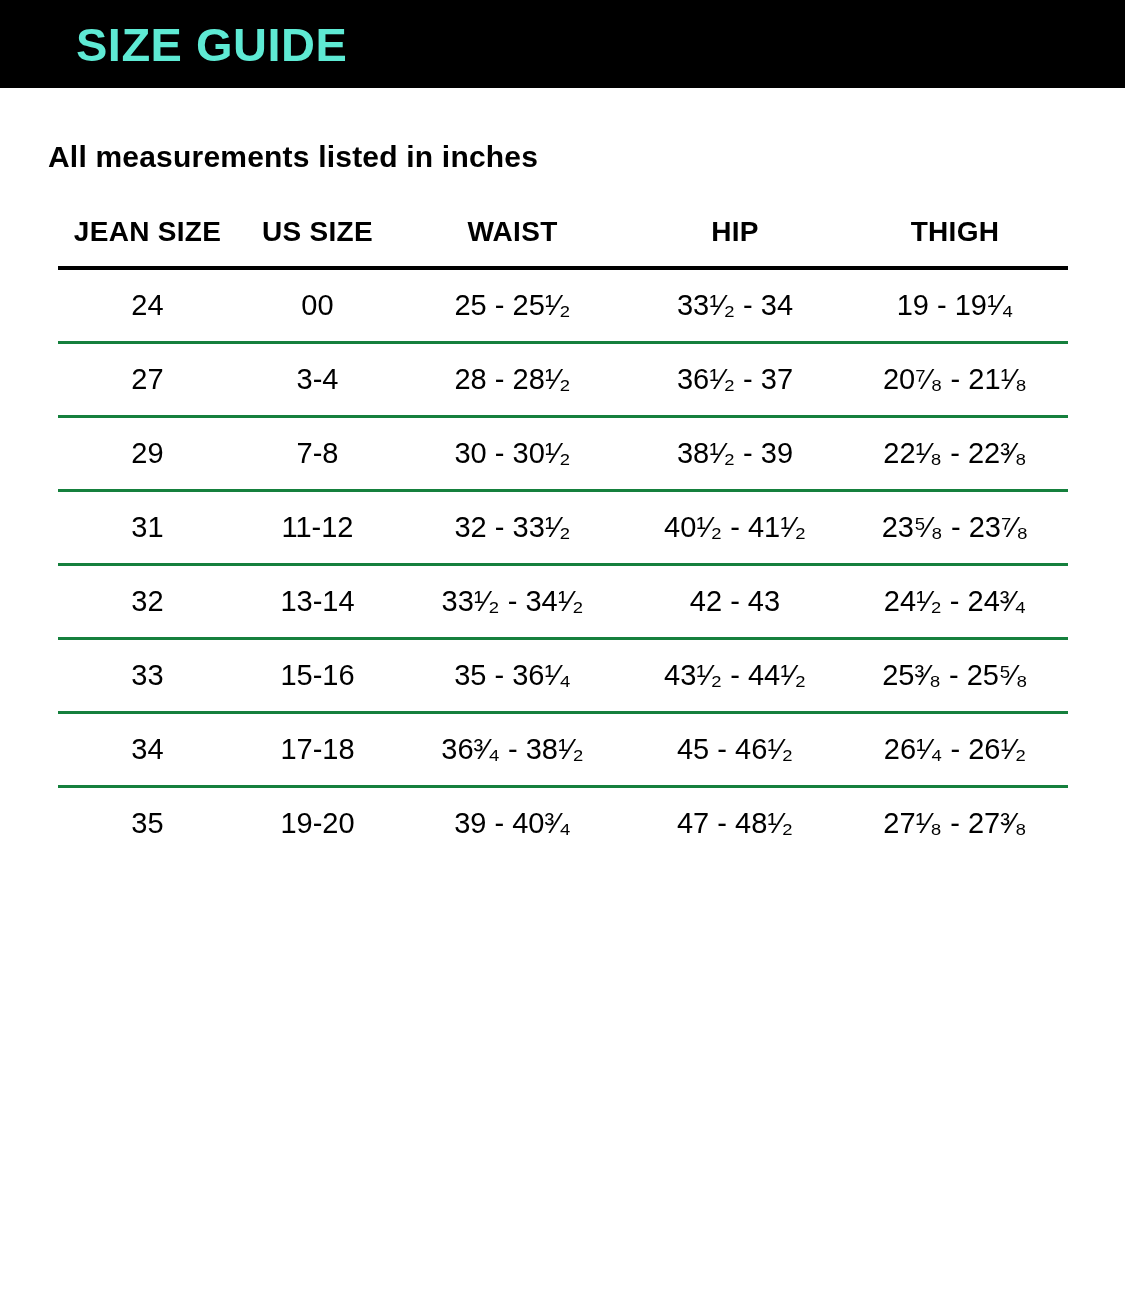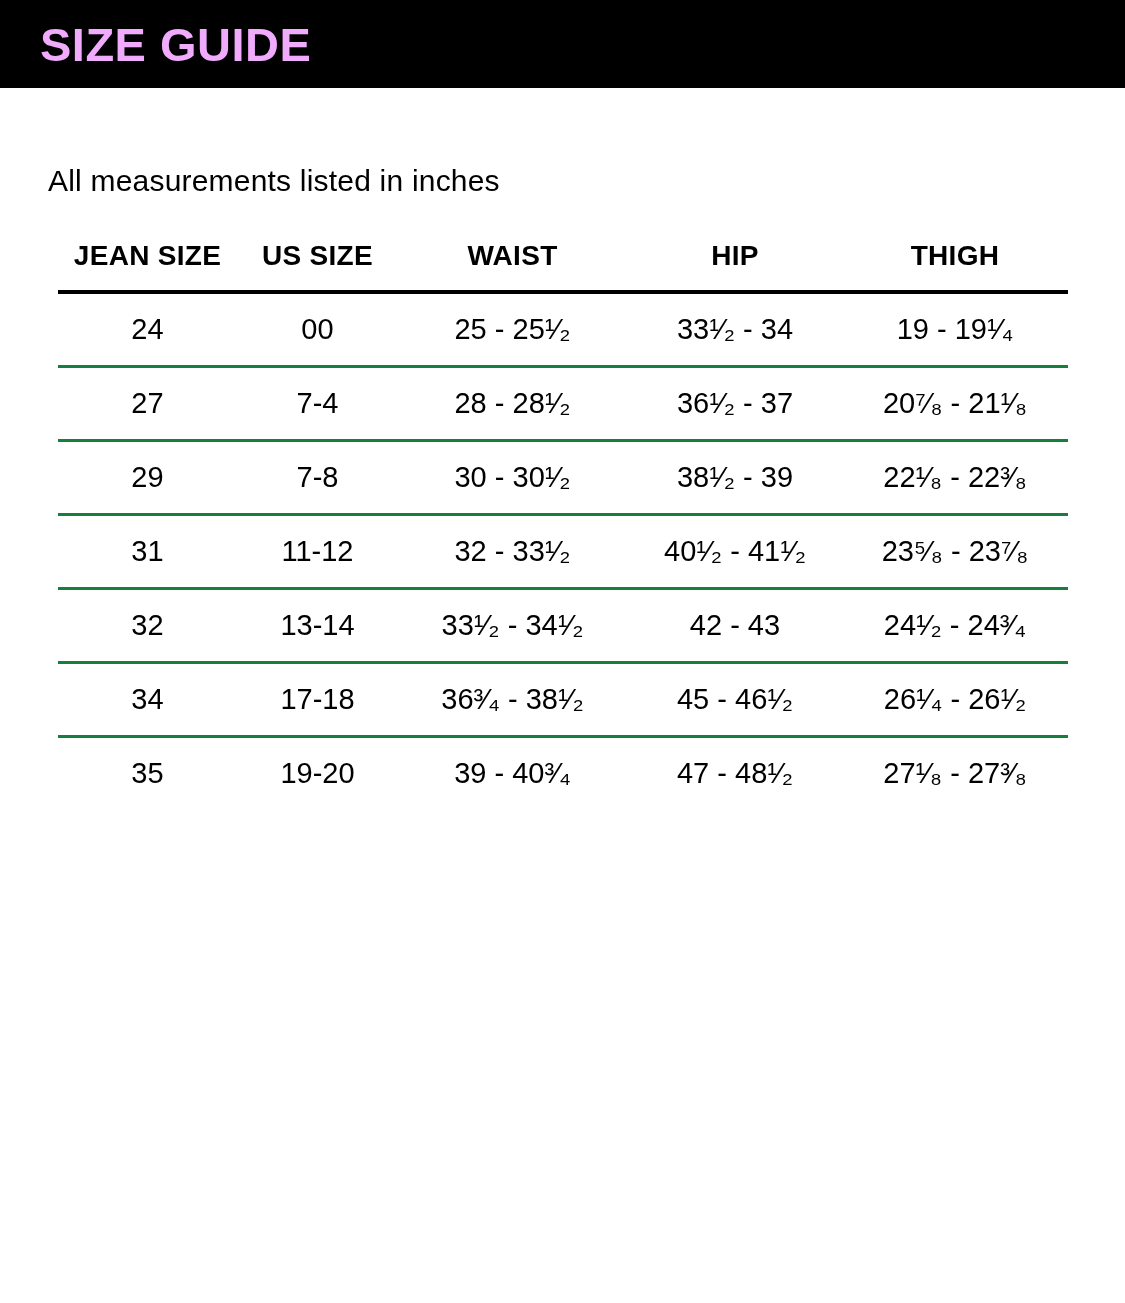--- a/index.html
+++ b/index.html
@@ -23,32 +23,32 @@
   }
   .title-bar {
     background: #000000;
     height: 88px;
     display: flex;
     align-items: center;
     padding-left: 40px;
     box-sizing: border-box;
   }
   .title-bar .title {
-    color: #f0abfc;
+    color: #5eead4;
     font-size: 47px;
     font-weight: bold;
     letter-spacing: 0.5px;
     line-height: 1;
+    margin-left: 36px;
   }
   .subtitle {
     font-size: 30px;
-    font-weight: normal;
+    font-weight: bold;
     padding: 52px 0 0 48px;
     letter-spacing: 0.2px;
-    margin-top: 24px;
   }
   table.size-table {
     width: 1010px;
     margin: 34px auto 0 auto;
     border-collapse: collapse;
     table-layout: fixed;
   }
   table.size-table th {
     font-size: 28px;
     font-weight: bold;
@@ -106,21 +106,21 @@
     <tbody id="table-body">
         <tr>
           <td>24</td>
           <td>00</td>
           <td>25 - 25¹⁄₂</td>
           <td>33¹⁄₂ - 34</td>
           <td>19 - 19¹⁄₄</td>
         </tr>
         <tr>
           <td>27</td>
-          <td>7-4</td>
+          <td>3-4</td>
           <td>28 - 28¹⁄₂</td>
           <td>36¹⁄₂ - 37</td>
           <td>20⁷⁄₈ - 21¹⁄₈</td>
         </tr>
         <tr>
           <td>29</td>
           <td>7-8</td>
           <td>30 - 30¹⁄₂</td>
           <td>38¹⁄₂ - 39</td>
           <td>22¹⁄₈ - 22³⁄₈</td>
@@ -133,20 +133,27 @@
           <td>23⁵⁄₈ - 23⁷⁄₈</td>
         </tr>
         <tr>
           <td>32</td>
           <td>13-14</td>
           <td>33¹⁄₂ - 34¹⁄₂</td>
           <td>42 - 43</td>
           <td>24¹⁄₂ - 24³⁄₄</td>
         </tr>
         <tr>
+          <td>33</td>
+          <td>15-16</td>
+          <td>35 - 36¹⁄₄</td>
+          <td>43¹⁄₂ - 44¹⁄₂</td>
+          <td>25³⁄₈ - 25⁵⁄₈</td>
+        </tr>
+        <tr>
           <td>34</td>
           <td>17-18</td>
           <td>36³⁄₄ - 38¹⁄₂</td>
           <td>45 - 46¹⁄₂</td>
           <td>26¹⁄₄ - 26¹⁄₂</td>
         </tr>
         <tr>
           <td>35</td>
           <td>19-20</td>
           <td>39 - 40³⁄₄</td>

